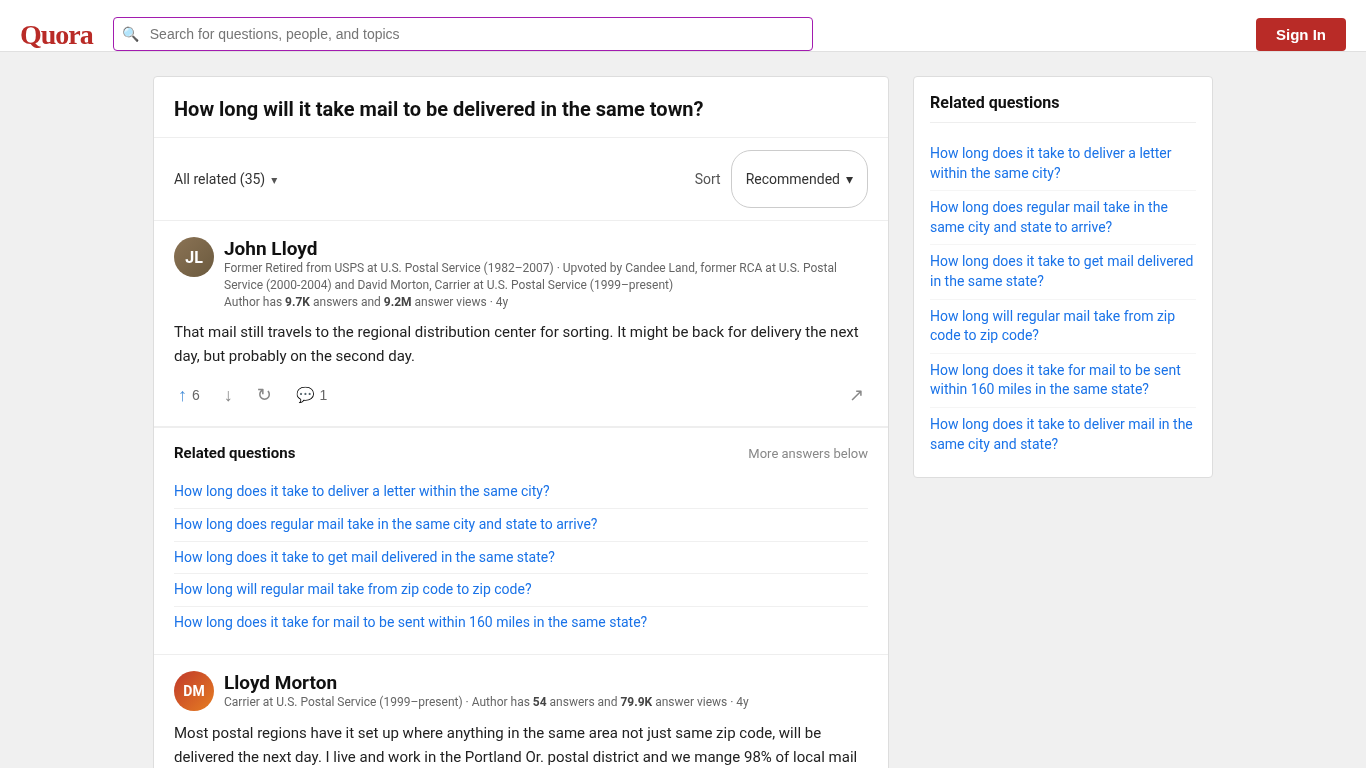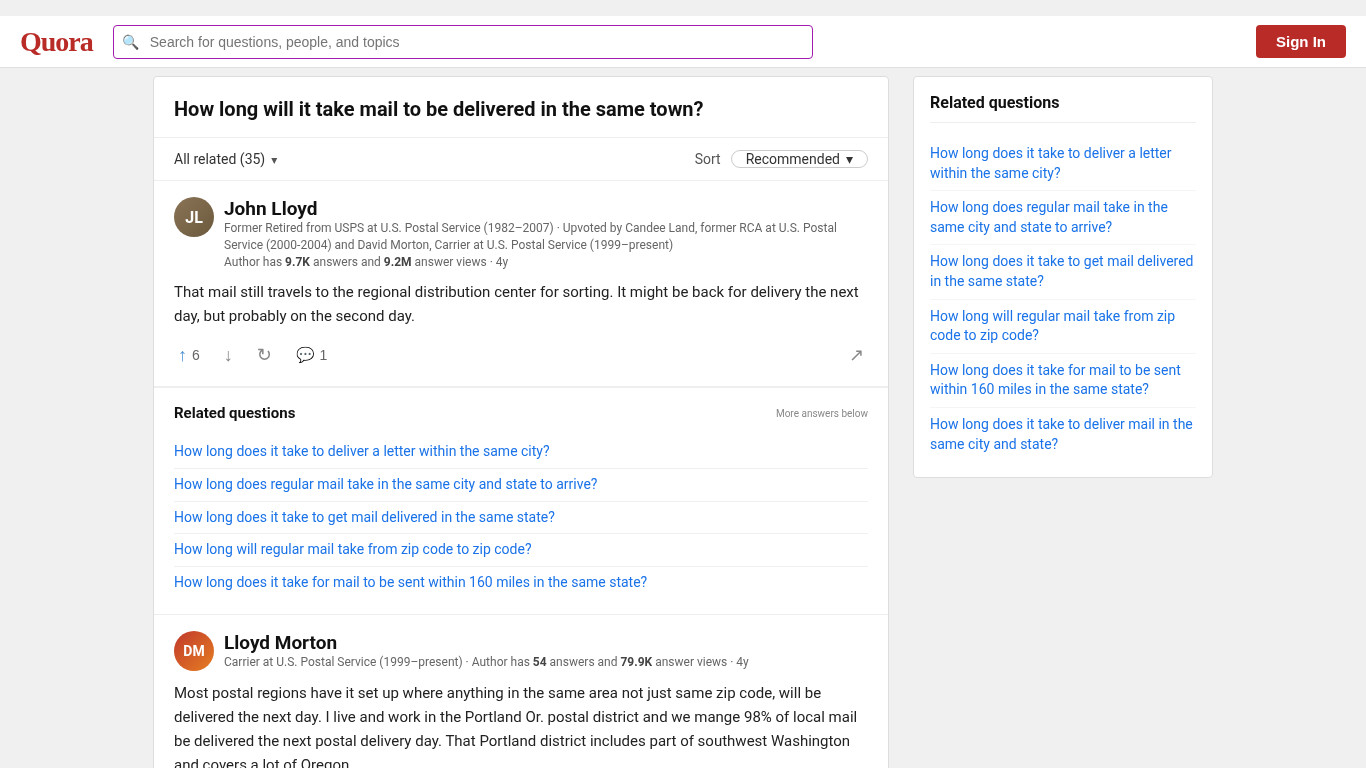--- a/index.html
+++ b/index.html
@@ -2,26 +2,26 @@
 <html><head>
   <meta charset="utf-8">
   <style>
     * { margin: 0; padding: 0; box-sizing: border-box; }
     body { background: #f0f0f0; font-family: -apple-system, BlinkMacSystemFont, 'Segoe UI', Roboto, sans-serif; font-size: 15px; color: #333; }
 
     
     .header {
       background: #fff;
       display: flex;
-      align-items: center;
+      align-items: flex-end;
       padding: 0 20px;
       height: 52px;
       border-bottom: 1px solid #e0e0e0;
       position: sticky;
-      top: 16px;
+      top: 0;
       z-index: 100;
     }
     .logo {
       font-size: 28px;
       font-weight: bold;
       color: #b92b27;
       font-family: Georgia, serif;
       margin-right: 20px;
       letter-spacing: -1px;
     }
@@ -111,21 +111,21 @@
     .sort-section {
       display: flex;
       align-items: center;
       gap: 10px;
       font-size: 14px;
       color: #555;
     }
     .sort-dropdown {
       border: 1px solid #ccc;
       border-radius: 20px;
-      padding: 0 14px;
+      padding: 20px 14px;
       font-size: 14px;
       display: flex;
       align-items: center;
       gap: 6px;
       cursor: pointer;
       color: #333;
     }
 
     
     .answer-item {
@@ -216,21 +216,21 @@
       align-items: center;
       justify-content: space-between;
       margin-bottom: 14px;
     }
     .related-inline-title {
       font-weight: 700;
       font-size: 15px;
       color: #111;
     }
     .more-answers-below {
-      font-size: 10px;
+      font-size: 13px;
       color: #888;
     }
     .related-link {
       display: block;
       color: #1a73e8;
       font-size: 14px;
       text-decoration: none;
       padding: 6px 0;
       line-height: 1.4;
       border-bottom: 1px solid #f0f0f0;

